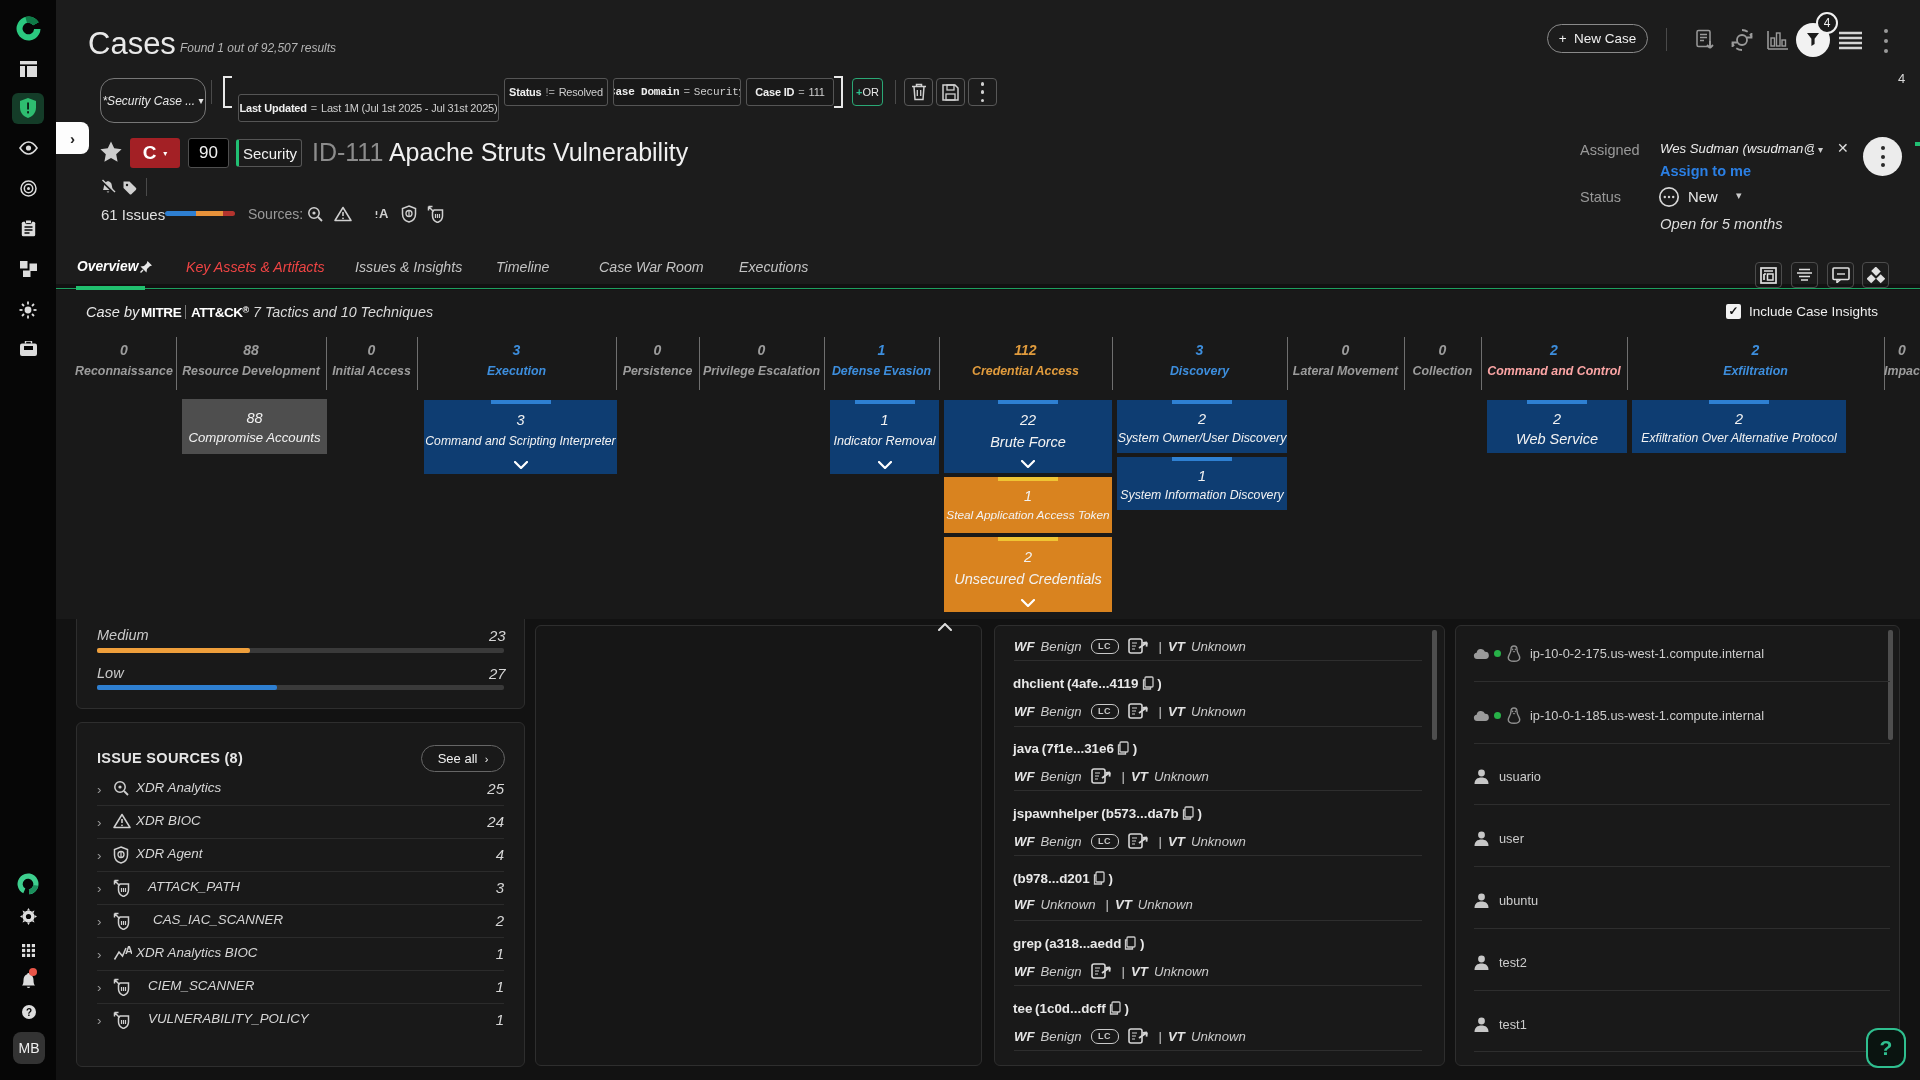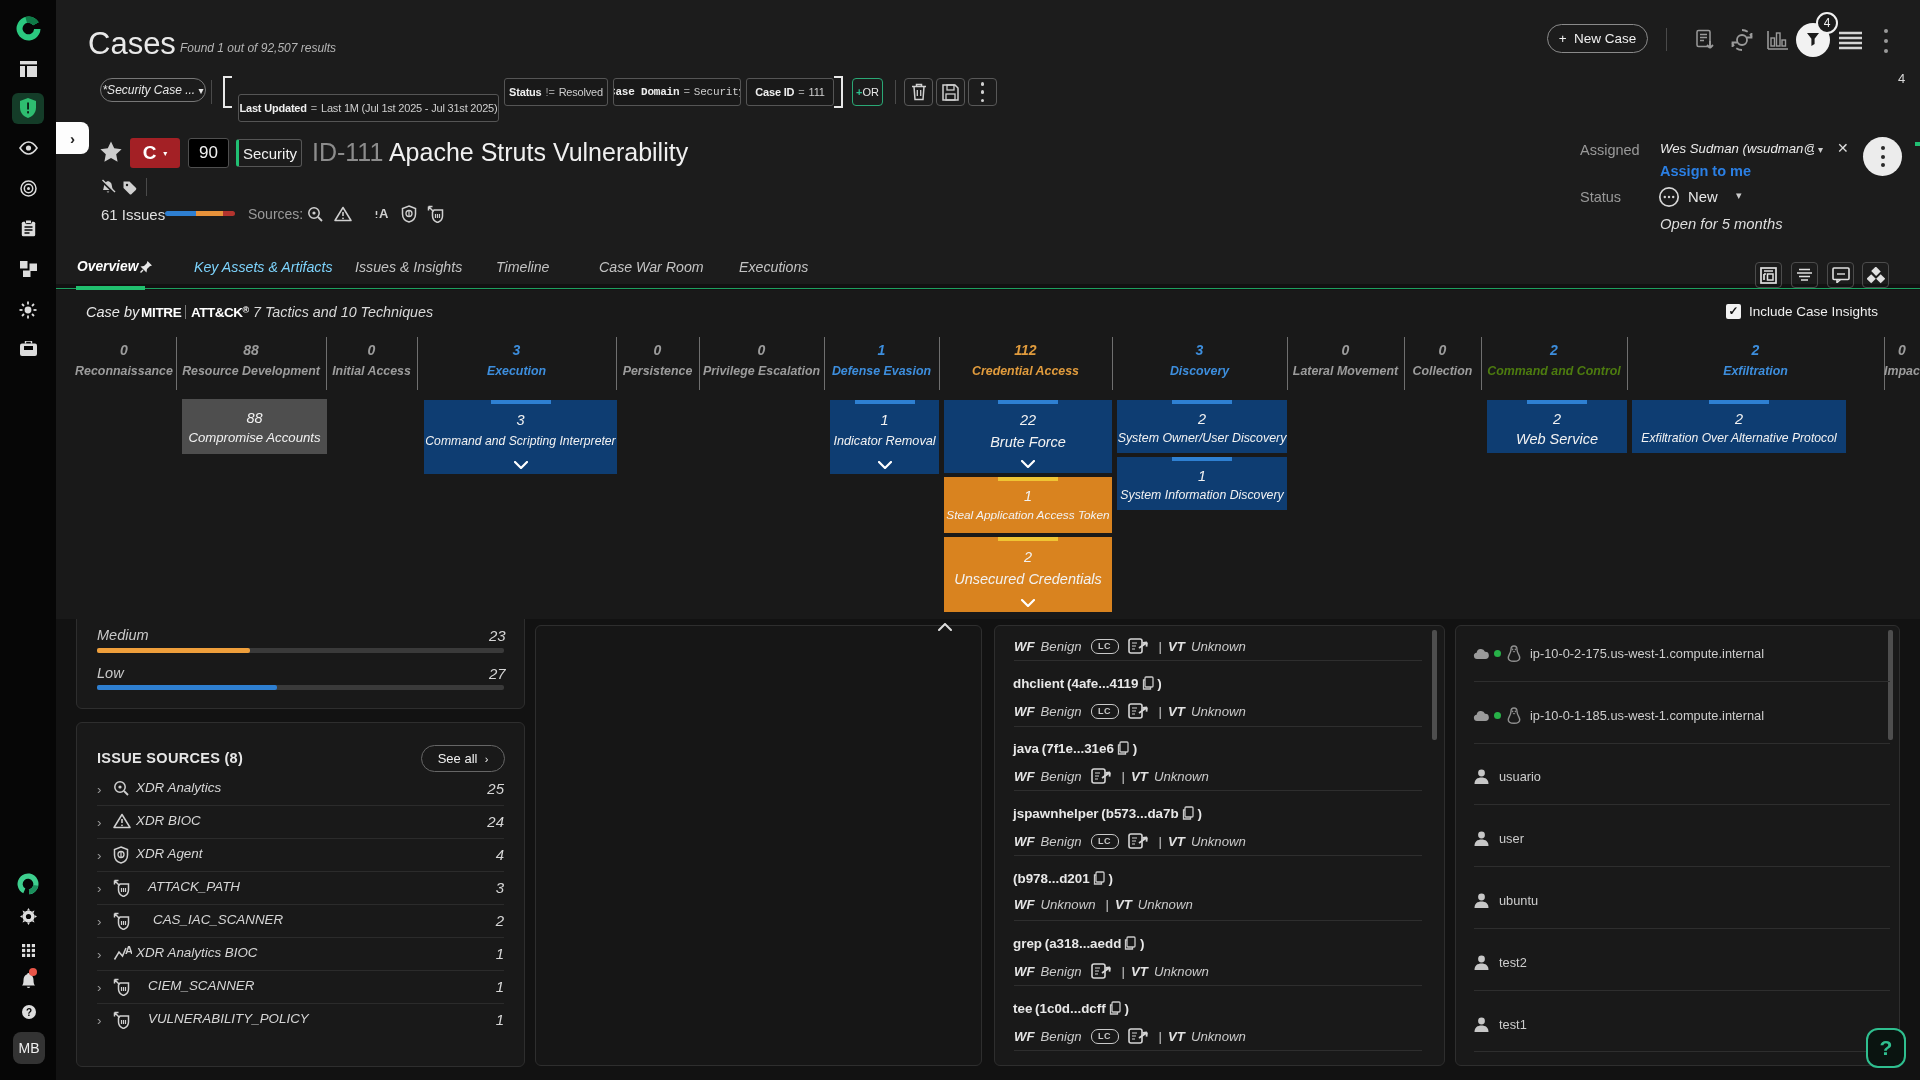--- a/index.html
+++ b/index.html
@@ -94,21 +94,21 @@
         <path d="M1 2 h23 M1 7 h23 M1 12 h23 M1 17 h23" stroke="#d5d5d5" stroke-width="2.6"></path>
       </svg>
     </div>
   <div class="abs" style="left:1884px;top:29px;width:4px;height:24px;display:flex;flex-direction:column;justify-content:space-between;">
     <div style="width:4px;height:4px;border-radius:50%;background:#9a9a9a;"></div>
     <div style="width:4px;height:4px;border-radius:50%;background:#9a9a9a;"></div>
     <div style="width:4px;height:4px;border-radius:50%;background:#9a9a9a;"></div>
   </div>
   <div class="abs" style="left:1898px;top:71px;font-size:13px;color:#d8d8d8;">4</div>
 
-  <div class="abs it" style="left:100px;top:78px;width:106px;height:24px;border:1px solid #777;border-radius:14px;color:#e8e8e8;font-size:12px;display:flex;align-items:center;justify-content:center;white-space:nowrap;">*Security Case ...&nbsp;<span style="font-style:normal;font-size:10px;">▾</span></div>
+  <div class="abs it" style="left:100px;top:78px;width:106px;height:45px;border:1px solid #777;border-radius:14px;color:#e8e8e8;font-size:12px;display:flex;align-items:center;justify-content:center;white-space:nowrap;">*Security Case ...&nbsp;<span style="font-style:normal;font-size:10px;">▾</span></div>
   <div class="abs" style="left:211px;top:80px;width:1px;height:24px;background:#4a4a4a;"></div>
   <div class="abs" style="left:223px;top:76px;width:9px;height:32px;border-left:2.5px solid #e8e8e8;border-top:2.5px solid #e8e8e8;border-bottom:2.5px solid #e8e8e8;"></div>
   <div class="chip" style="left:238px;width:261px;margin-top:16px;"><b>Last Updated</b><span class="eq">=</span>Last 1M (Jul 1st 2025 - Jul 31st 2025)</div>
   <div class="chip" style="left:504px;width:104px;"><b>Status</b><span class="eq">!=</span>Resolved</div>
   <div class="chip" style="left:613px;width:128px;font-family:Liberation Mono, monospace;"><b>Case Domain</b><span class="eq">=</span>Security</div>
   <div class="chip" style="left:746px;width:88px;"><b>Case ID</b><span class="eq">=</span>111</div>
   <div class="abs" style="left:834px;top:76px;width:9px;height:32px;border-right:2.5px solid #e8e8e8;border-top:2.5px solid #e8e8e8;border-bottom:2.5px solid #e8e8e8;"></div>
   <div class="abs" style="left:852px;top:78px;width:31px;height:28px;border:1px solid #2aa875;border-radius:4px;font-size:11px;display:flex;align-items:center;justify-content:center;">
       <span style="color:#2fbf8f;font-weight:bold;">+</span>
       <span style="color:#e8e8e8;">OR</span>
@@ -225,21 +225,21 @@
   </div>
   <div class="abs" style="left:1915px;top:142px;width:5px;height:4px;background:#21bf73;"></div>
 
   <div class="abs it bd" style="left:77px;top:259px;font-size:13.8px;color:#fff;">Overview</div>
   <div class="abs" id="ic-pin" style="left:139px;top:260px;">
       <svg width="14" height="14" viewBox="0 0 14 14">
         <path d="M8.5 1 L13 5.5 L10.8 6.2 L8 9 L7.5 12.5 L1.5 6.5 L5 6 L7.8 3.2 Z" fill="#e8e8e8"></path>
         <line x1="4" y1="10" x2="1.5" y2="12.5" stroke="#e8e8e8" stroke-width="1.4"></line>
       </svg>
     </div>
-  <div class="abs it" style="left:194px;top:259px;font-size:14.2px;color:#7dd3fc;">Key Assets &amp; Artifacts</div>
+  <div class="abs it" style="left:186px;top:259px;font-size:14.2px;color:#ef4444;">Key Assets &amp; Artifacts</div>
   <div class="abs it" style="left:355px;top:259px;font-size:14.2px;color:#c3c3c3;">Issues &amp; Insights</div>
   <div class="abs it" style="left:496px;top:259px;font-size:14.2px;color:#c3c3c3;">Timeline</div>
   <div class="abs it" style="left:599px;top:259px;font-size:14.2px;color:#c3c3c3;">Case War Room</div>
   <div class="abs it" style="left:739px;top:259px;font-size:14.2px;color:#c3c3c3;">Executions</div>
   <div class="abs" style="left:56px;top:288px;width:1864px;height:1.2px;background:#1da05f;z-index:6;"></div>
   <div class="abs" style="left:76px;top:286px;width:69px;height:4px;background:#21c06f;z-index:6;"></div>
   <div class="abs" id="tabbtns">
       <div style="position:absolute;left:1755px;top:262px;width:27px;height:26px;border:1px solid #4c4c4c;border-radius:4px;display:flex;align-items:center;justify-content:center;">
         <svg width="17" height="17" viewBox="0 0 17 17">
           <rect x="1" y="1" width="15" height="15" fill="none" stroke="#e0e0e0" stroke-width="1.7"></rect>
@@ -304,21 +304,21 @@
       <div class="tac-cnt" style="left:1112px;width:175px;color:#3d8edd;">3</div>
       <div class="tac-lbl" style="left:1112px;width:175px;color:#3d8edd;">Discovery</div>
       <div class="tdiv" style="left:1287px;"></div>
       <div class="tac-cnt" style="left:1287px;width:117px;color:#9c9c9c;">0</div>
       <div class="tac-lbl" style="left:1287px;width:117px;color:#9c9c9c;">Lateral Movement</div>
       <div class="tdiv" style="left:1404px;"></div>
       <div class="tac-cnt" style="left:1404px;width:77px;color:#9c9c9c;">0</div>
       <div class="tac-lbl" style="left:1404px;width:77px;color:#9c9c9c;">Collection</div>
       <div class="tdiv" style="left:1481px;"></div>
       <div class="tac-cnt" style="left:1481px;width:146px;color:#3d8edd;">2</div>
-      <div class="tac-lbl" style="left:1481px;width:146px;color:#4d7c0f;">Command and Control</div>
+      <div class="tac-lbl" style="left:1481px;width:146px;color:#fca5a5;">Command and Control</div>
       <div class="tdiv" style="left:1627px;"></div>
       <div class="tac-cnt" style="left:1627px;width:257px;color:#3d8edd;">2</div>
       <div class="tac-lbl" style="left:1627px;width:257px;color:#3d8edd;">Exfiltration</div>
       <div class="tdiv" style="left:1884px;"></div>
       <div class="tac-cnt" style="left:1884px;width:36px;color:#9c9c9c;">0</div>
       <div class="tac-lbl" style="left:1884px;width:36px;color:#9c9c9c;">Impact</div>
     </div>
   <div class="abs" id="tboxes" style="z-index:6;">
       <div class="tbox" style="left:182px;top:399px;width:145px;height:55px;background:#4e4e4e;">
 

